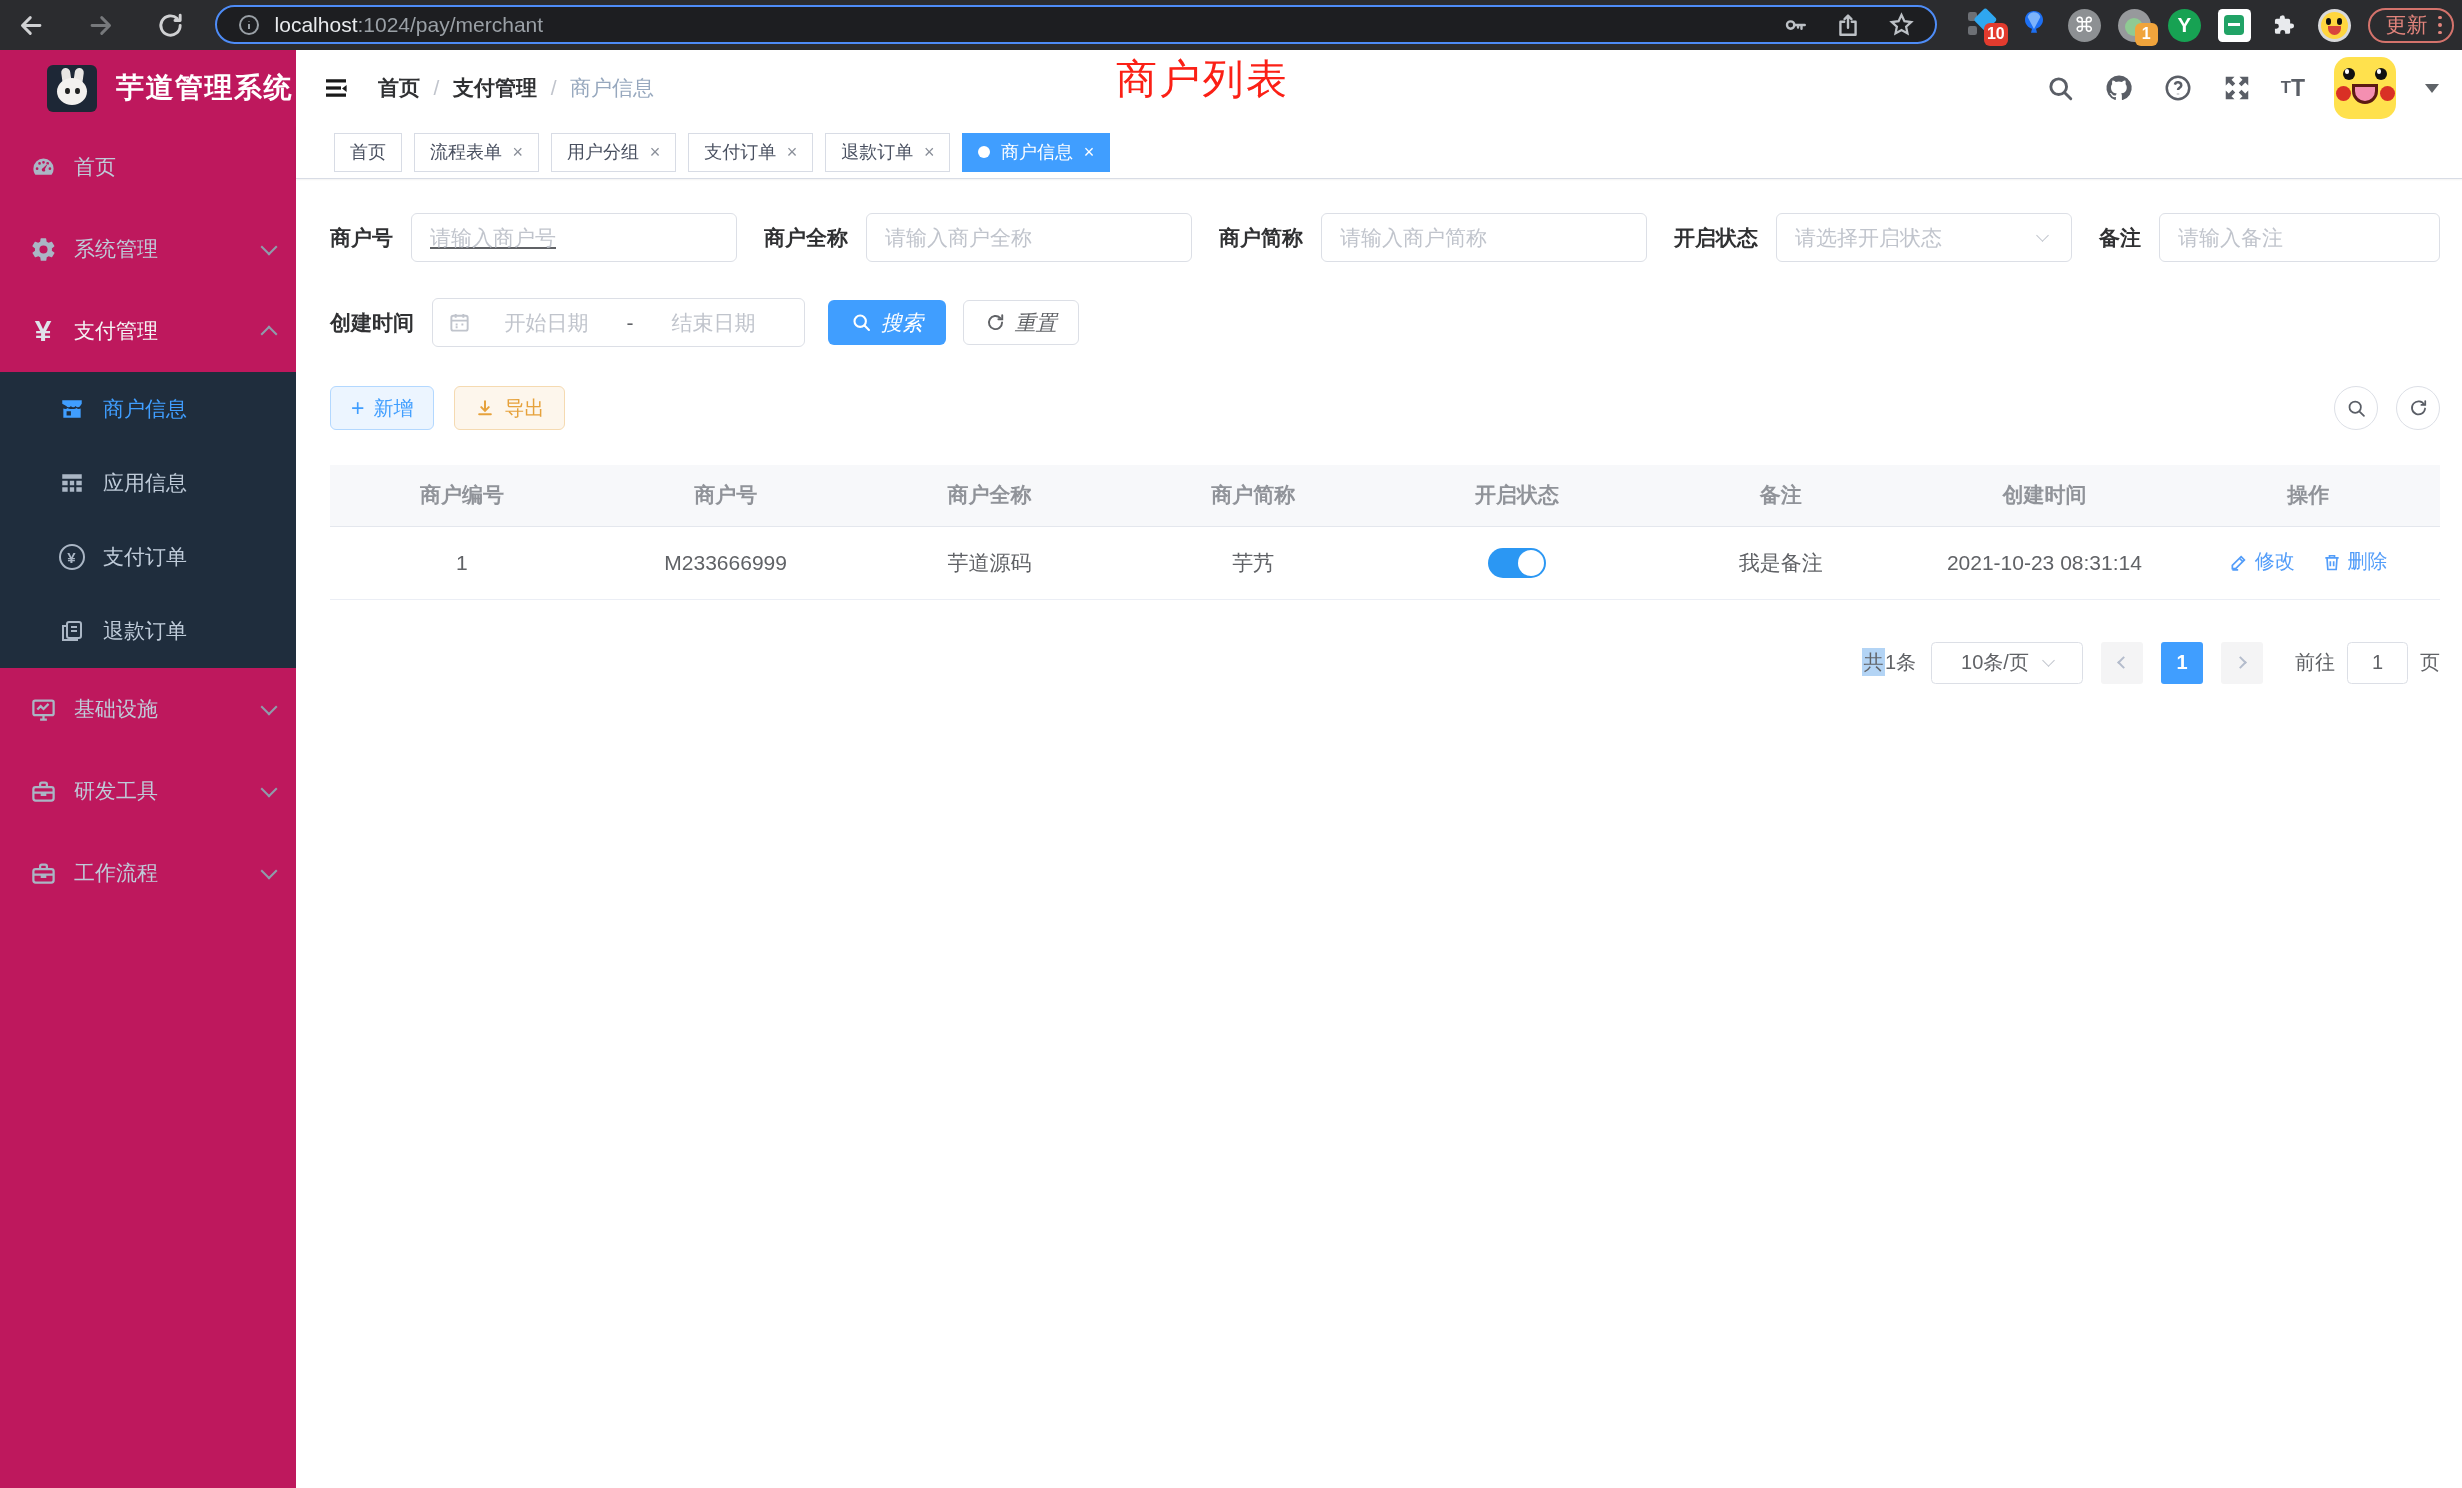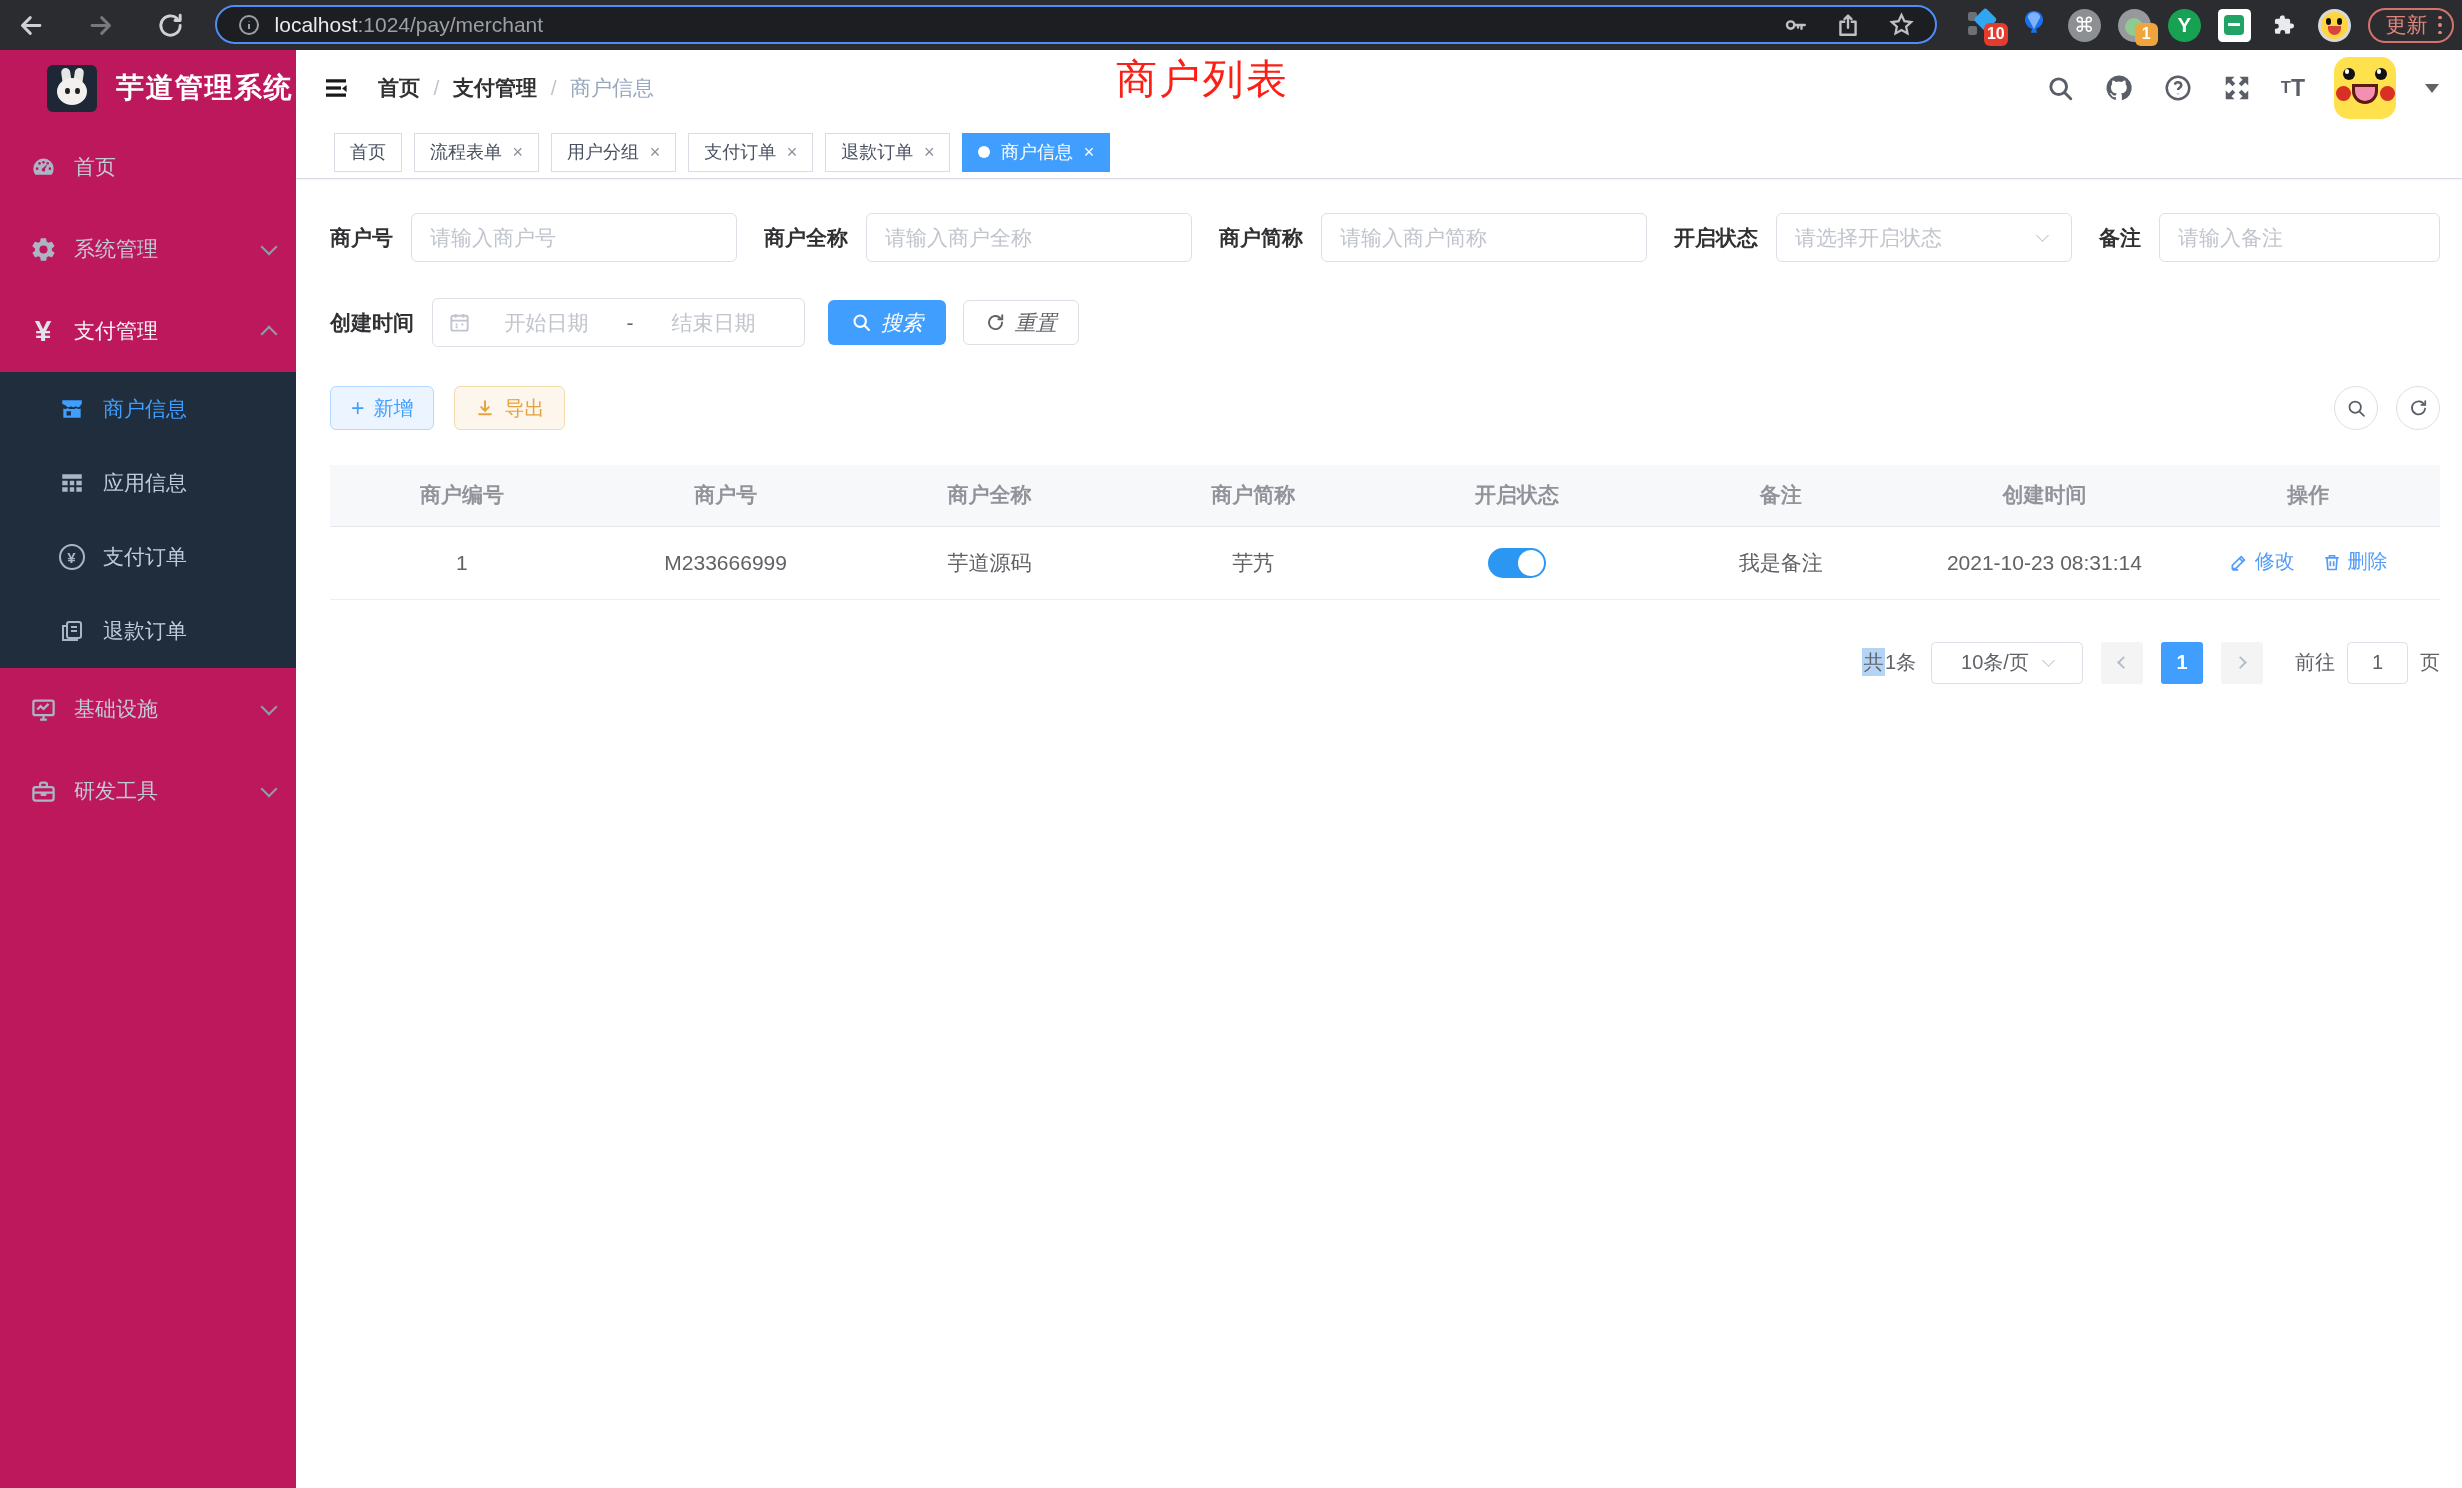--- a/index.html
+++ b/index.html
@@ -317,20 +317,30 @@
       <span class="mi-icon">
         <svg width="27" height="27" viewBox="0 0 24 24" fill="none" stroke="#aab6c5" stroke-width="2">
             <rect x="3" y="8" width="18" height="12" rx="2"></rect>
             <path d="M9 8V5.5A1.5 1.5 0 0 1 10.5 4h3A1.5 1.5 0 0 1 15 5.5V8M3 13h18M10.5 12v3h3v-3"></path>
           </svg>
       </span>
       <span class="mi-label">研发工具</span>
       <span class="chev"></span>
     </div>
 
+    <div class="menu-item">
+      <span class="mi-icon">
+        <svg width="27" height="27" viewBox="0 0 24 24" fill="none" stroke="#aab6c5" stroke-width="2">
+            <rect x="3" y="8" width="18" height="12" rx="2"></rect>
+            <path d="M9 8V5.5A1.5 1.5 0 0 1 10.5 4h3A1.5 1.5 0 0 1 15 5.5V8M3 13h18M10.5 12v3h3v-3"></path>
+          </svg>
+      </span>
+      <span class="mi-label">工作流程</span>
+      <span class="chev"></span>
+    </div>
   </aside>
 
   <main class="main">
     <div class="red-note">商户列表</div>
 
     <div class="navbar">
       <span class="hamburger">
         <svg width="30" height="30" viewBox="0 0 24 24" fill="#1a1a1a">
             <rect x="4" y="5" width="16" height="2.6"></rect>
             <rect x="4" y="10.7" width="12" height="2.6"></rect>
@@ -409,21 +419,21 @@
           <span>商户信息</span>
           <span class="tclose">×</span>
         </span>
     </div>
 
     <div class="content">
 
       <div class="form-row">
         <div class="f-group">
           <span class="f-label">商户号</span>
-          <input class="f-input" style="width: 326px;" placeholder="请输入商户号">
+          <input class="f-input" style="width: 326px; text-decoration: underline;" placeholder="请输入商户号">
         </div>
         <div class="f-group">
           <span class="f-label">商户全称</span>
           <input class="f-input" style="width: 326px;" placeholder="请输入商户全称">
         </div>
         <div class="f-group">
           <span class="f-label">商户简称</span>
           <input class="f-input" style="width: 326px;" placeholder="请输入商户简称">
         </div>
         <div class="f-group">

